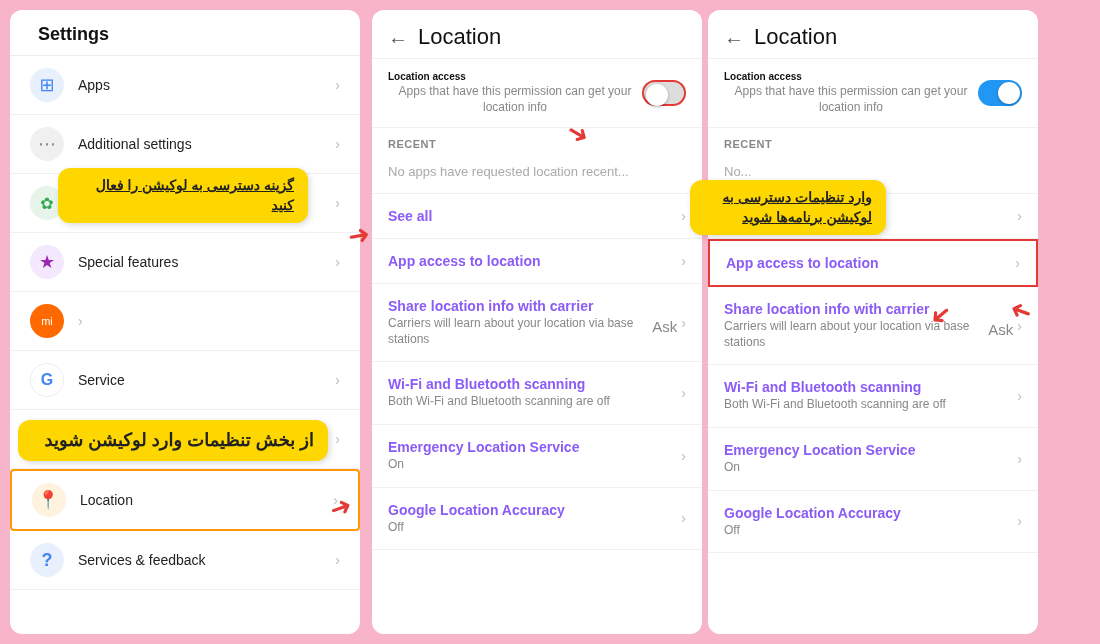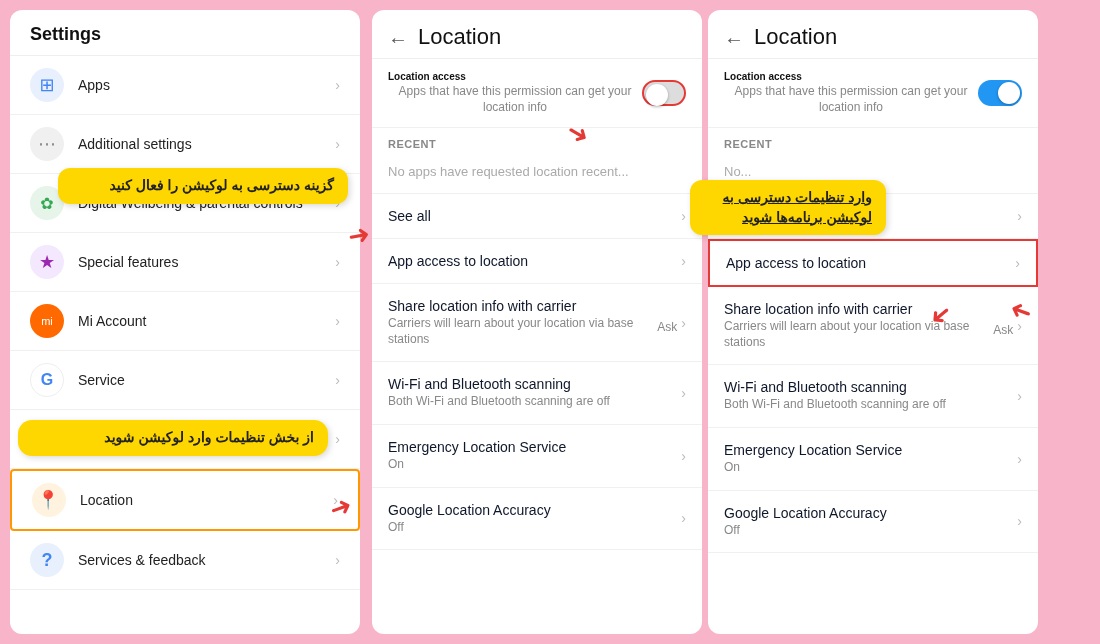--- a/index.html
+++ b/index.html
@@ -15,21 +15,21 @@
     
     .settings-panel {
       width: 350px;
       background: #fff;
       border-radius: 12px;
       margin: 10px 6px 10px 10px;
       overflow: hidden;
       flex-shrink: 0;
     }
     .settings-header {
-      padding: 14px 20px 10px;
+      padding: 14px 28px 10px;
       font-size: 18px;
       font-weight: 600;
       color: #111;
       border-bottom: 1px solid #eee;
     }
     .settings-item {
       display: flex;
       align-items: center;
       padding: 12px 20px;
       border-bottom: 1px solid #f0f0f0;
@@ -201,31 +201,31 @@
       align-items: center;
       padding: 14px 16px;
       border-bottom: 1px solid #f0f0f0;
       cursor: pointer;
     }
     .menu-row-text {
       flex: 1;
     }
     .menu-row-title {
       font-size: 14px;
-      color: #0f172a;
-      font-weight: 400;
+      color: #8b5cf6;
+      font-weight: 700;
     }
     .menu-row-sub {
       font-size: 12px;
       color: #888;
       margin-top: 2px;
       line-height: 1.3;
     }
     .menu-row-badge {
-      font-size: 12px;
+      font-size: 15px;
       color: #888;
       margin-right: 4px;
       margin-top: 8px;
     }
     .menu-chevron {
       color: #bbb;
       font-size: 14px;
     }
     .app-access-highlight {
       border: 2.5px solid #e53935;
@@ -241,22 +241,21 @@
     .annotation-1 {
       top: 168px;
       left: 62px;
       width: 280px;
       font-size: 14px;
     }
     .annotation-2 {
       top: 420px;
       left: 22px;
       width: 300px;
-      font-size: 14px;
-      border-radius: 14px;
+      font-size: 18px;
     }
     .annotation-3 {
       top: 200px;
       left: 690px;
       width: 250px;
       font-size: 14px;
     }
   </style>
 </head>
 <body>
@@ -285,21 +284,20 @@
     </div>
 
     <div class="settings-item">
       <div class="icon-circle icon-purple">★</div>
       <span class="item-label">Special features</span>
       <span class="chevron">›</span>
     </div>
 
     <div class="settings-item">
       <div class="icon-circle icon-mi" style="font-size:11px;font-weight:normal;">mi</div>
-      <span class="item-label">Mi Account</span>
       <span class="chevron">›</span>
     </div>
 
     <div class="settings-item">
       <div class="icon-circle icon-google" style="font-size:16px;font-weight:bold;color:#4285f4;border:1px solid #eee;">G</div>
       <span class="item-label">Service</span>
       <span class="chevron">›</span>
     </div>
 
     <div class="settings-item">
@@ -452,21 +450,21 @@
       <div class="menu-row-text">
         <div class="menu-row-title">Google Location Accuracy</div>
         <div class="menu-row-sub">Off</div>
       </div>
       <span class="menu-chevron">›</span>
     </div>
 
     <div style="position:absolute; top:286px; right:6px; color:#e53935; font-size:26px; transform:rotate(200deg);">➜</div>
   </div>
 
-  <div class="annotation-bubble annotation-1" style="position:absolute; top:168px; left:58px; width:290px;">
+  <div class="annotation-bubble annotation-1" style="position:absolute; top:168px; left:58px; width:250px;text-decoration:underline;">
     <span>گزینه دسترسی به لوکیشن را فعال کنید</span>
   </div>
 
   <div class="annotation-bubble annotation-2" style="position:absolute; top:420px; left:18px; width:310px;">
     <span>از بخش تنظیمات وارد لوکیشن شوید</span>
   </div>
 
   <div class="annotation-bubble annotation-3" style="position:absolute; top:180px; left:690px; width:196px;text-decoration:underline;">
     <span>وارد تنظیمات دسترسی به لوکیشن برنامه‌ها شوید</span>
   </div>

